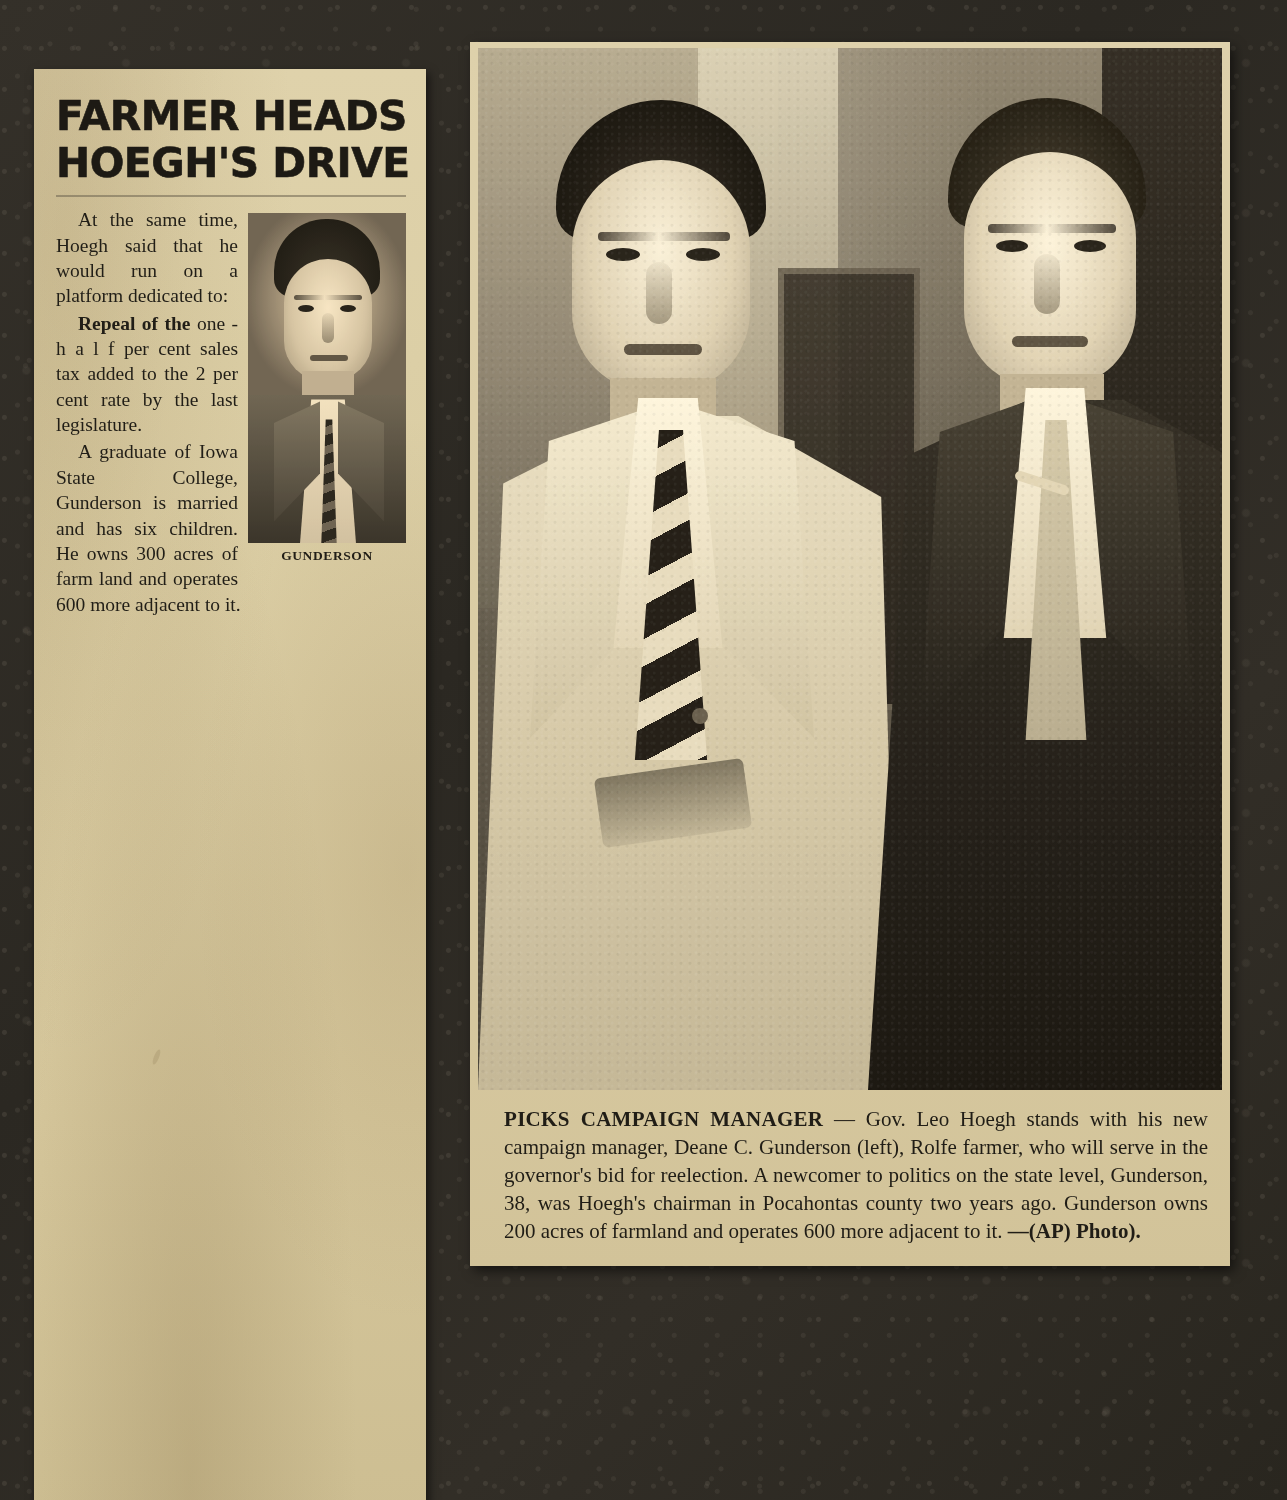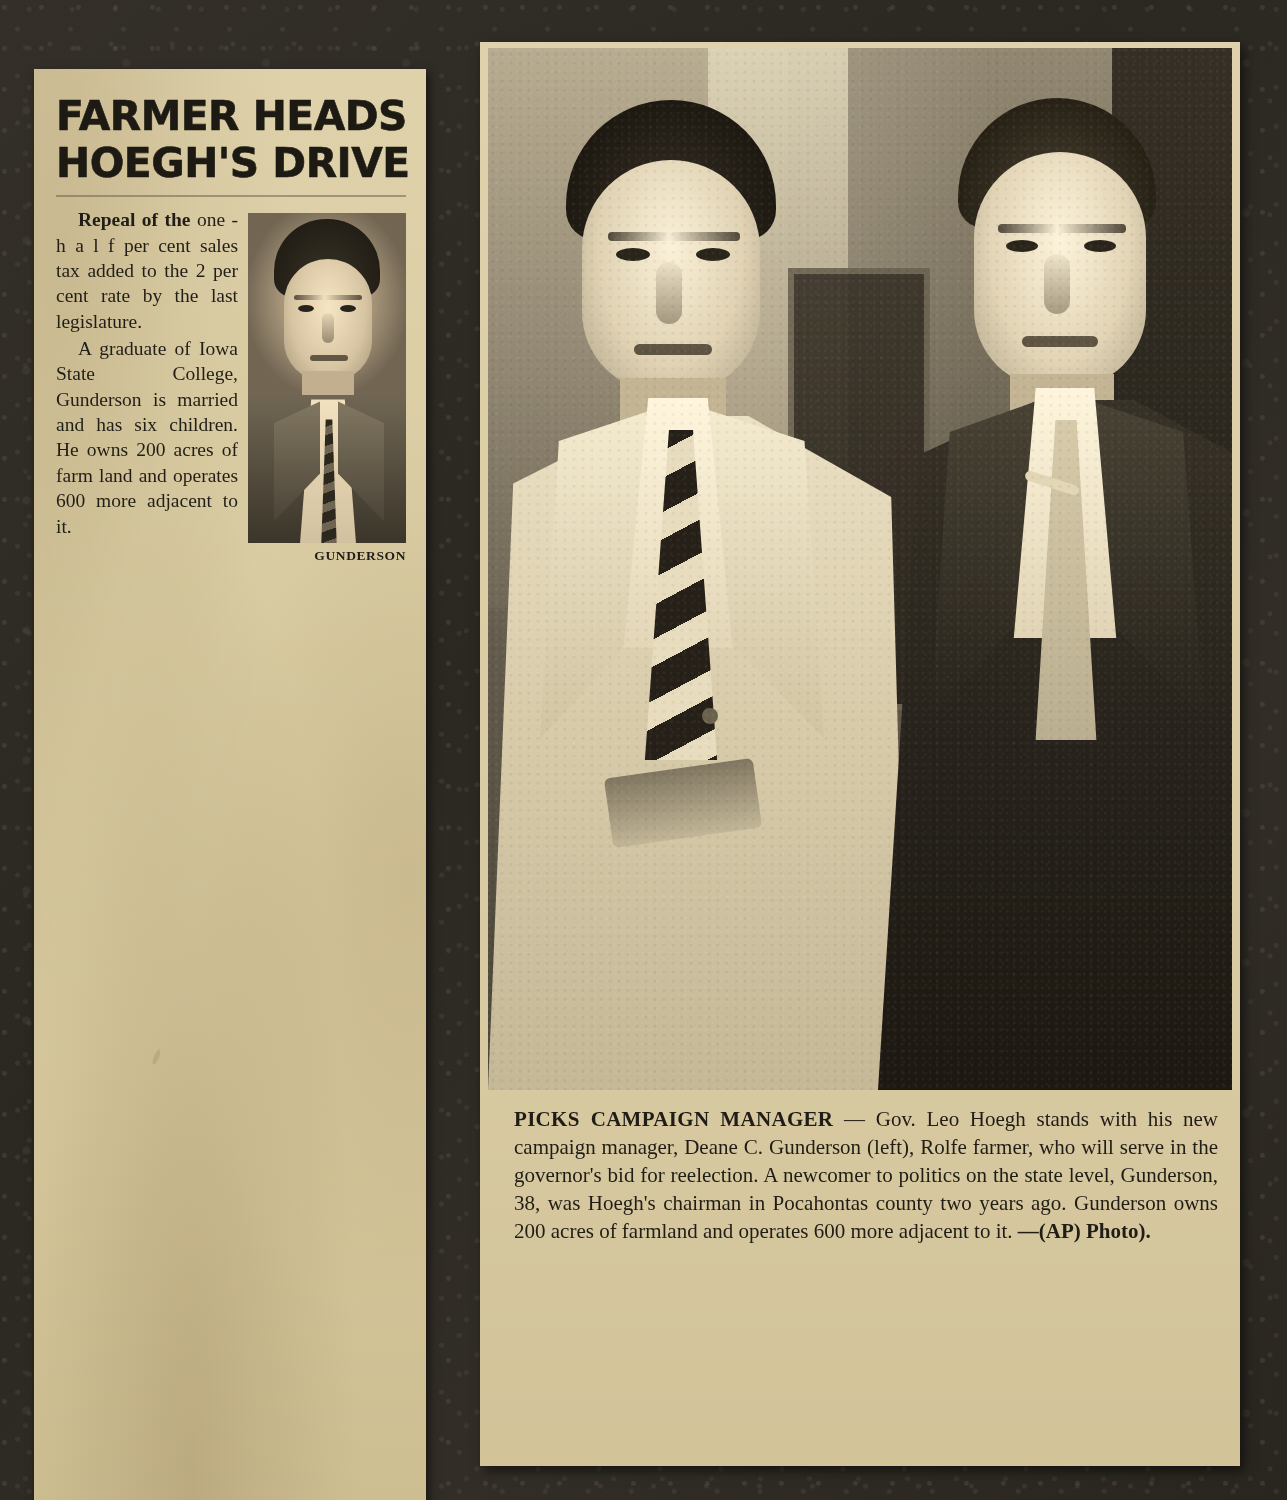--- a/index.html
+++ b/index.html
@@ -170,32 +170,32 @@
   .portrait .lapelR {
     position: absolute; left: 90px; top: 188px; width: 46px; height: 120px;
     background: linear-gradient(180deg,#7a7260,#4a4439);
     clip-path: polygon(0 0, 0 60%, 100% 100%, 100% 18%);
   }
   .portrait-caption {
     font-family: "Liberation Serif", serif;
     font-weight: bold;
     font-size: 13.5px;
     letter-spacing: 0.6px;
-    text-align: right;
+    text-align: center;
     color: #211e17;
     margin-top: 4px;
   }
 
   
   .clip-right {
     position: absolute;
-    left: 480px;
+    left: 470px;
     top: 42px;
     width: 760px;
-    height: 1424px;
+    height: 1224px;
     background: linear-gradient(180deg, #ded1ab 0%, #d9cba3 60%, #d2c399 100%);
     box-shadow: 4px 5px 11px rgba(0,0,0,0.55);
     overflow: hidden;
   }
   .photo {
     position: relative;
     width: 744px;
     height: 1042px;
     margin: 6px auto 0 auto;
     background:
@@ -386,26 +386,27 @@
           <div class="neck"></div>
           <div class="suit"></div>
           <div class="shirt"></div>
           <div class="lapelL"></div>
           <div class="lapelR"></div>
           <div class="tie"></div>
         </div>
         <div class="portrait-caption">GUNDERSON</div>
       </div>
 
+      <p>At the same time, Hoegh said that he would run on a platform dedicated to:</p>
 
       <p><b>Repeal of the</b> <span>one - h a l f per cent sales tax added to the 2 per cent rate by the last legislature.</span></p>
 
 
 
-      <p>A graduate of Iowa State College, Gunderson is married and has six children. He owns 200 acres of farm land and operates 600 more adjacent to it.</p>
+      <p>A graduate of Iowa State College, Gunderson is married and has six children. He owns 300 acres of farm land and operates 600 more adjacent to it.</p>
     </div>
   </div>
   <div class="flaw" style="left:120px; top:980px; width:5px; height:16px; transform:rotate(22deg);"></div>
 </div>
 
 <div class="clip-right">
   <div class="photo">
     <div class="wall-left"></div>
     <div class="wall-mid"></div>
     <div class="door"></div>

